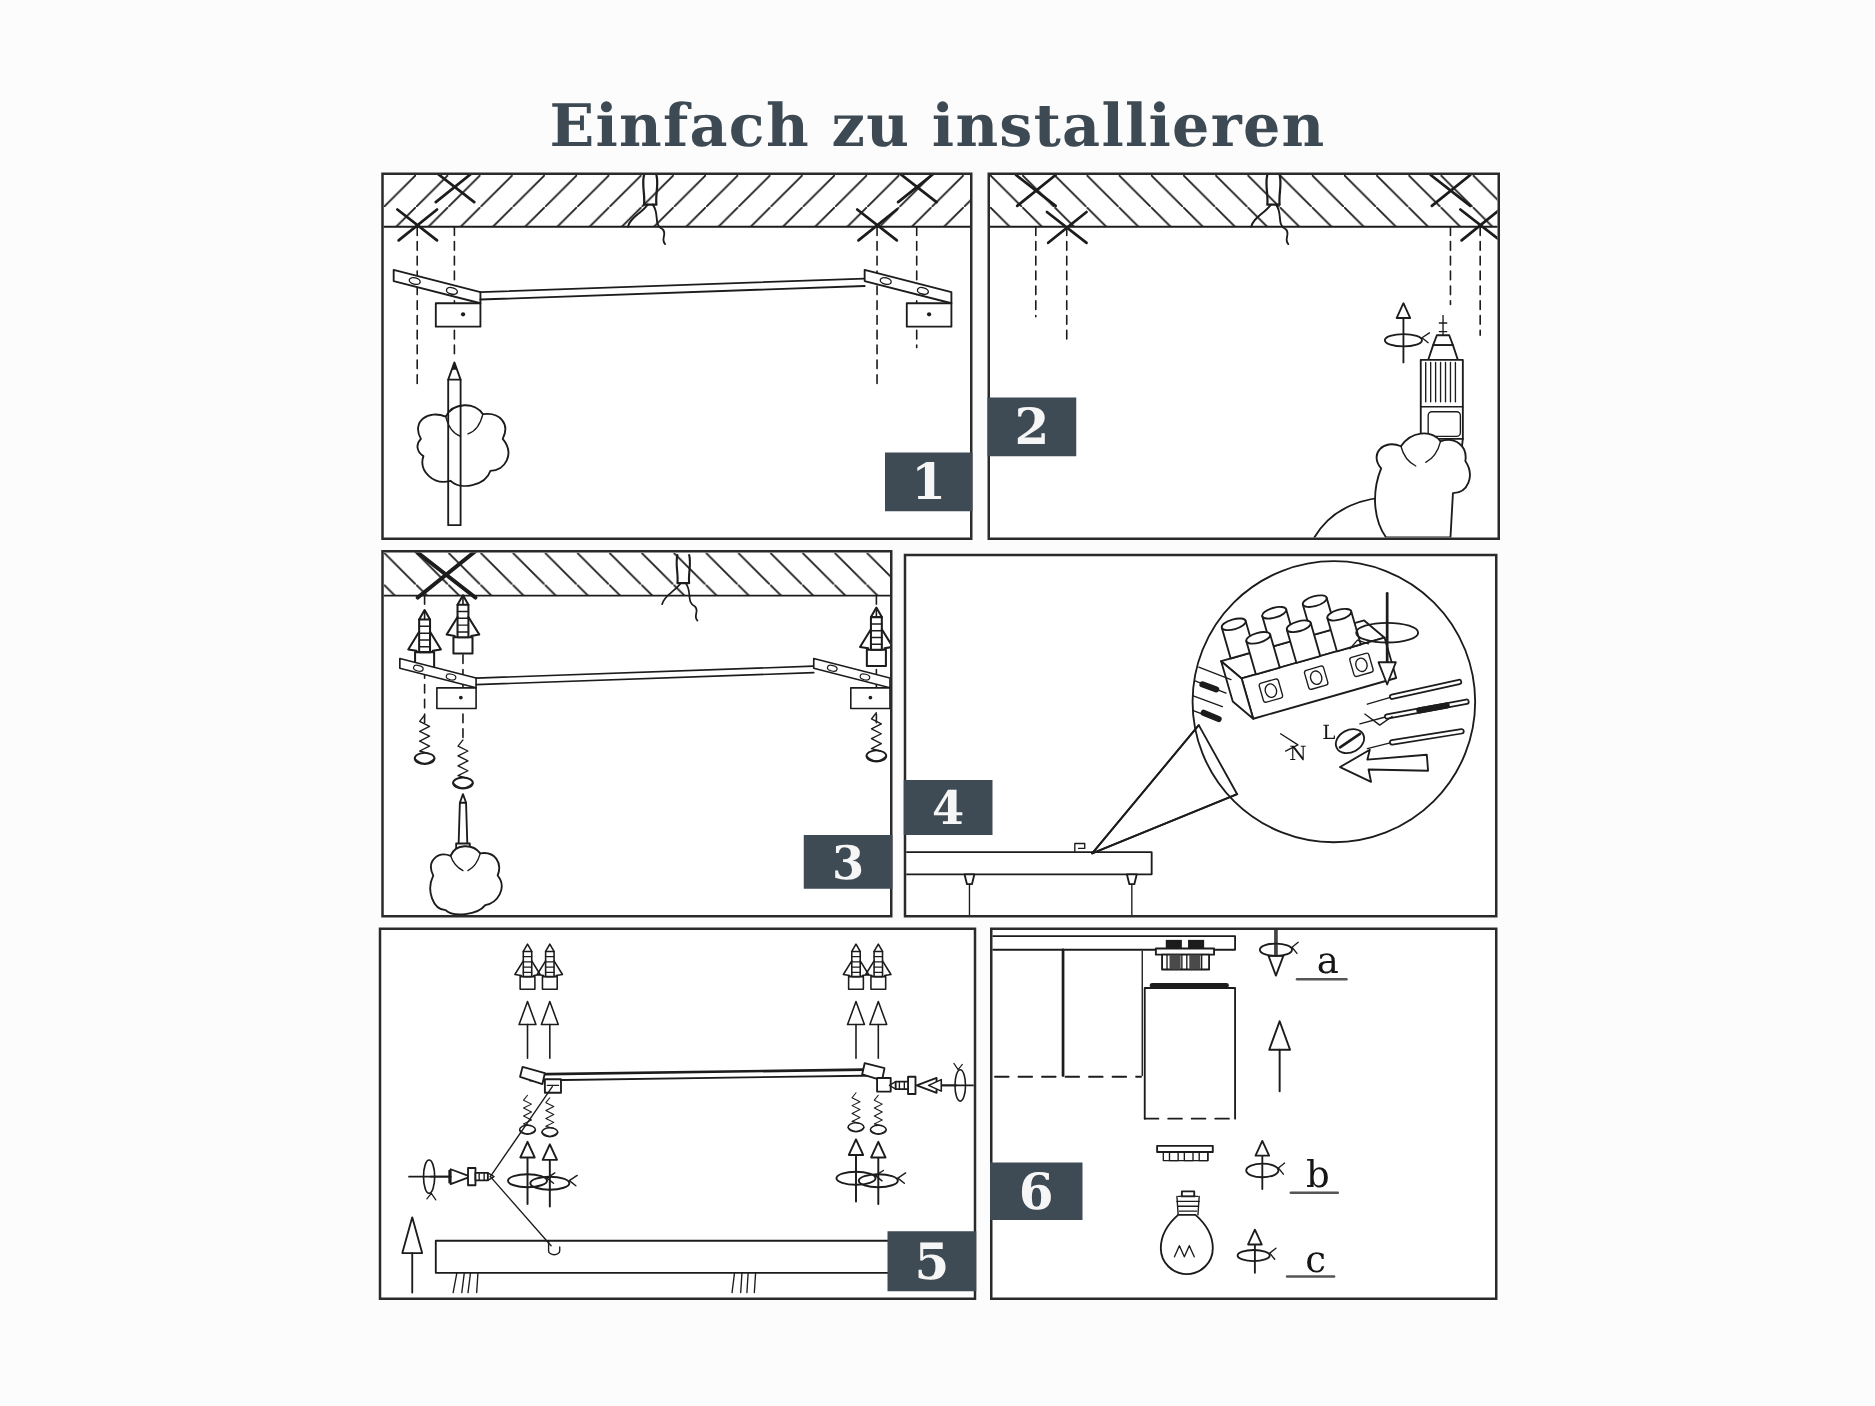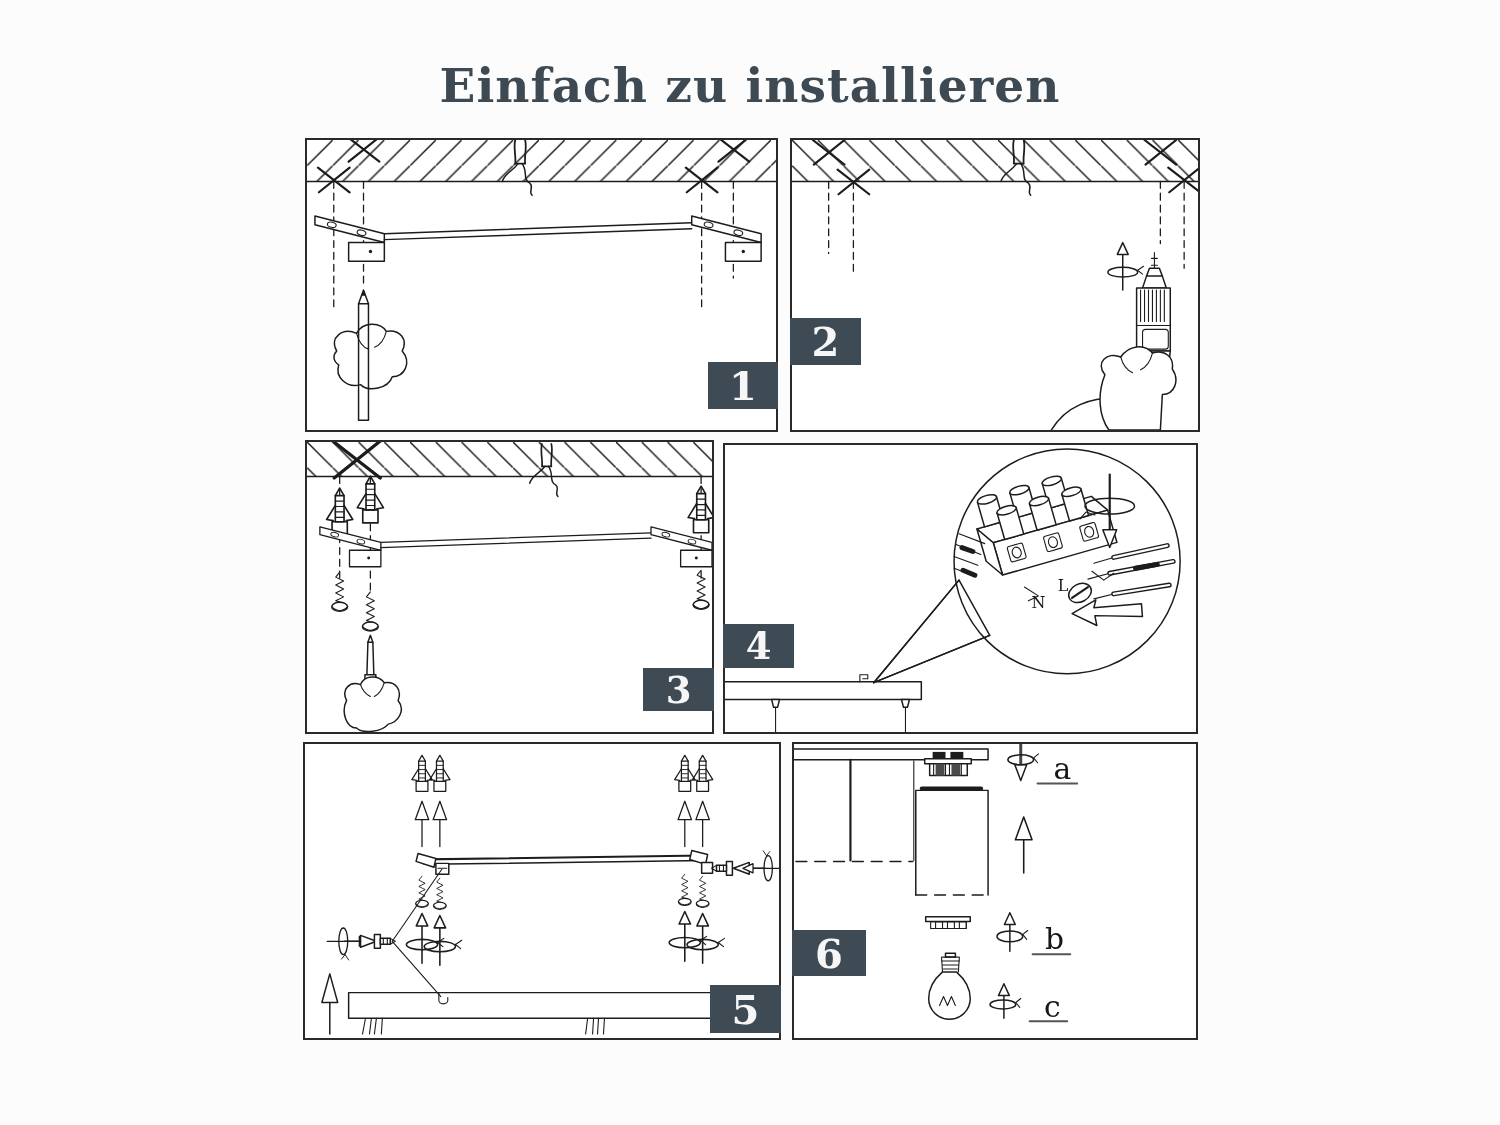--- a/index.html
+++ b/index.html
@@ -1,18 +1,18 @@
 <!DOCTYPE html>
 <html><head>
 <meta charset="utf-8">
 <style>
   html,body{margin:0;padding:0;}
   body{width:1500px;height:1125px;background:#fcfcfc;font-family:"DejaVu Serif",serif;}
   .canvas{position:relative;width:1500px;height:1125px;background:#fcfcfc;overflow:hidden;}
-  .title{position:absolute;top:58px;left:0;width:100%;text-align:center;margin:0;
+  .title{position:absolute;top:74px;left:0;width:100%;text-align:center;margin:0;
          font-size:47px;font-weight:bold;color:#3d4a53;letter-spacing:1px;}
   .panel{position:absolute;background:#ffffff;border:2px solid #2a2a2a;box-sizing:border-box;}
   .panel svg{position:absolute;left:0;top:0;width:100%;height:100%;}
   .p1{left:305px;top:138px;width:473px;height:294px;}
   .p2{left:790px;top:138px;width:410px;height:294px;}
   .p3{left:305px;top:440px;width:409px;height:294px;}
   .p4{left:723px;top:443px;width:475px;height:291px;}
   .p5{left:303px;top:742px;width:478px;height:298px;}
   .p6{left:792px;top:742px;width:406px;height:298px;}
   .badge{position:absolute;display:flex;align-items:center;justify-content:center;

